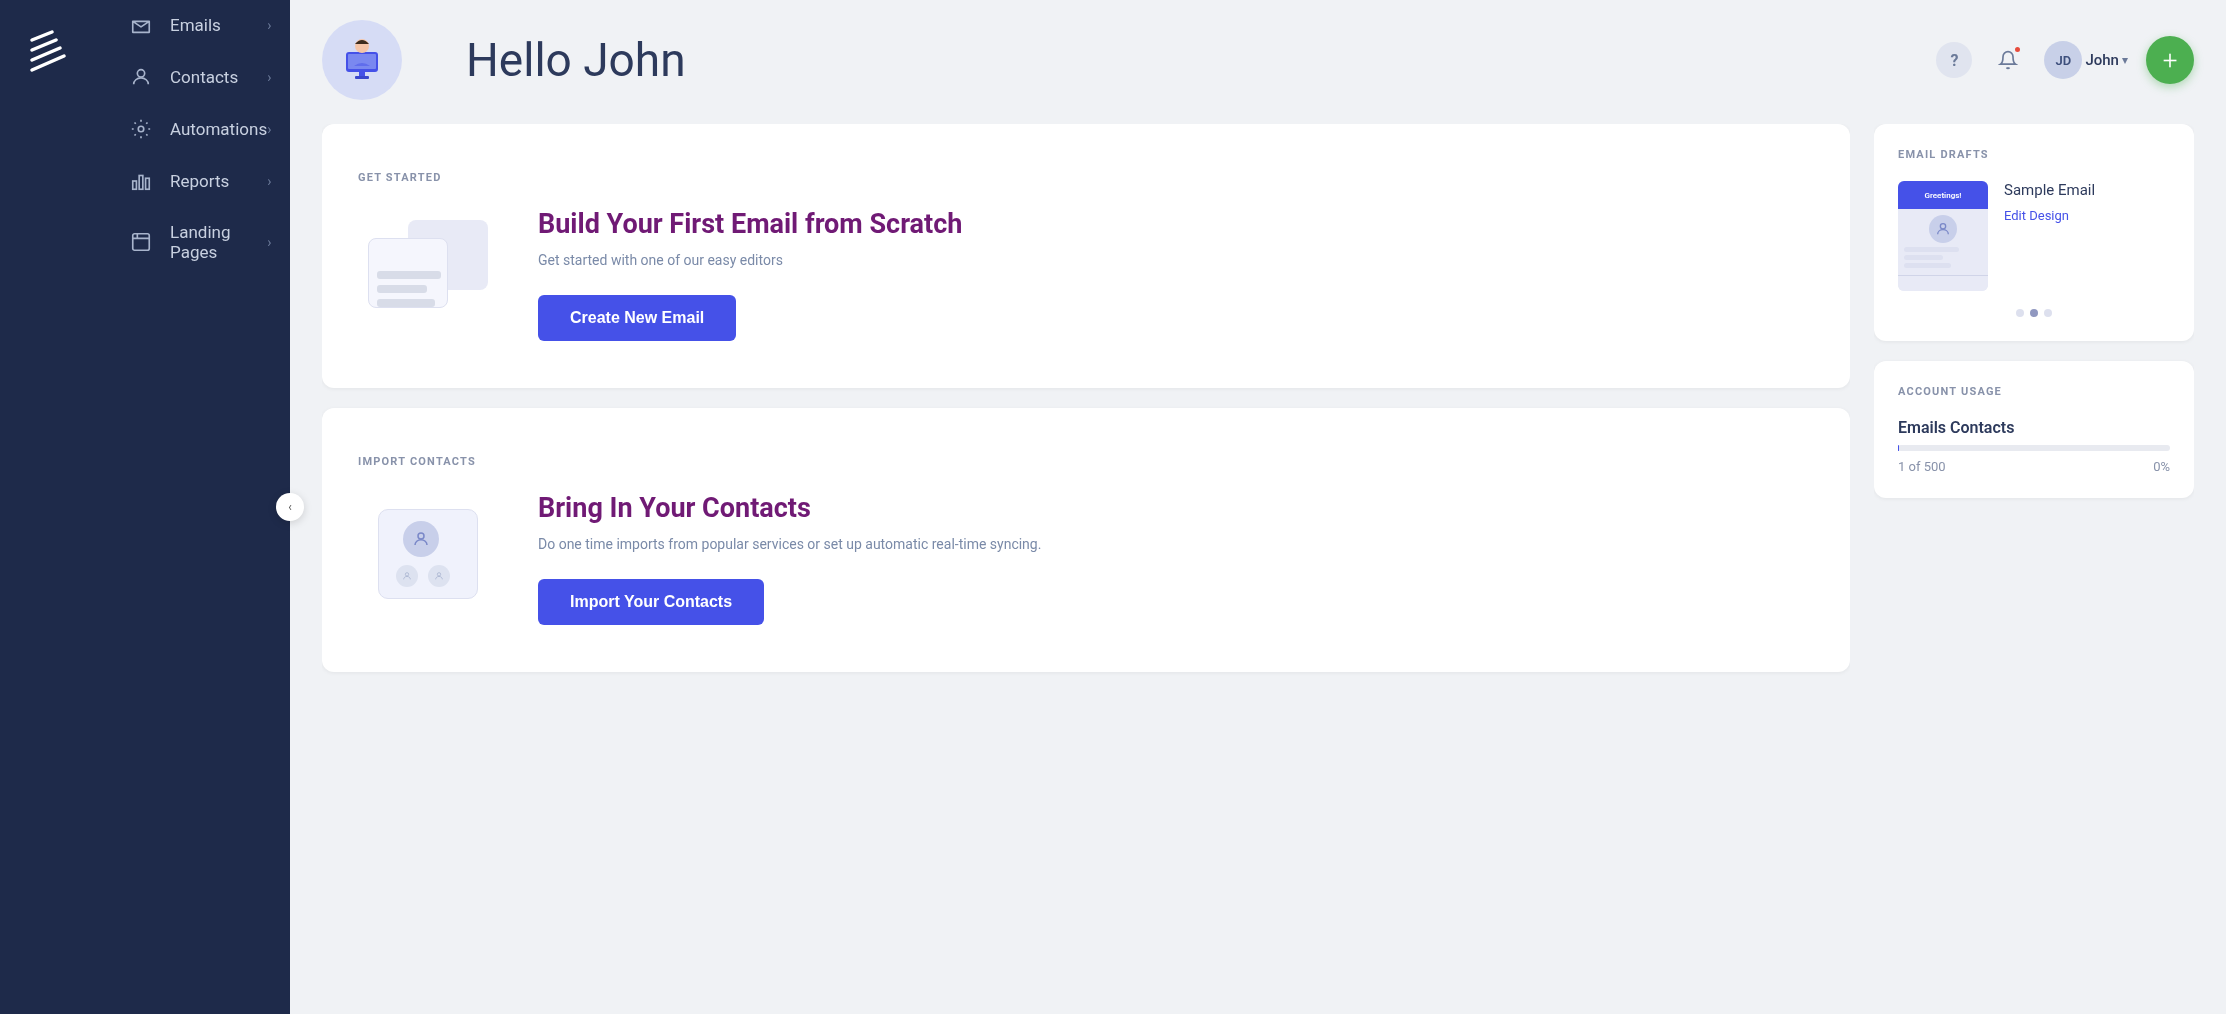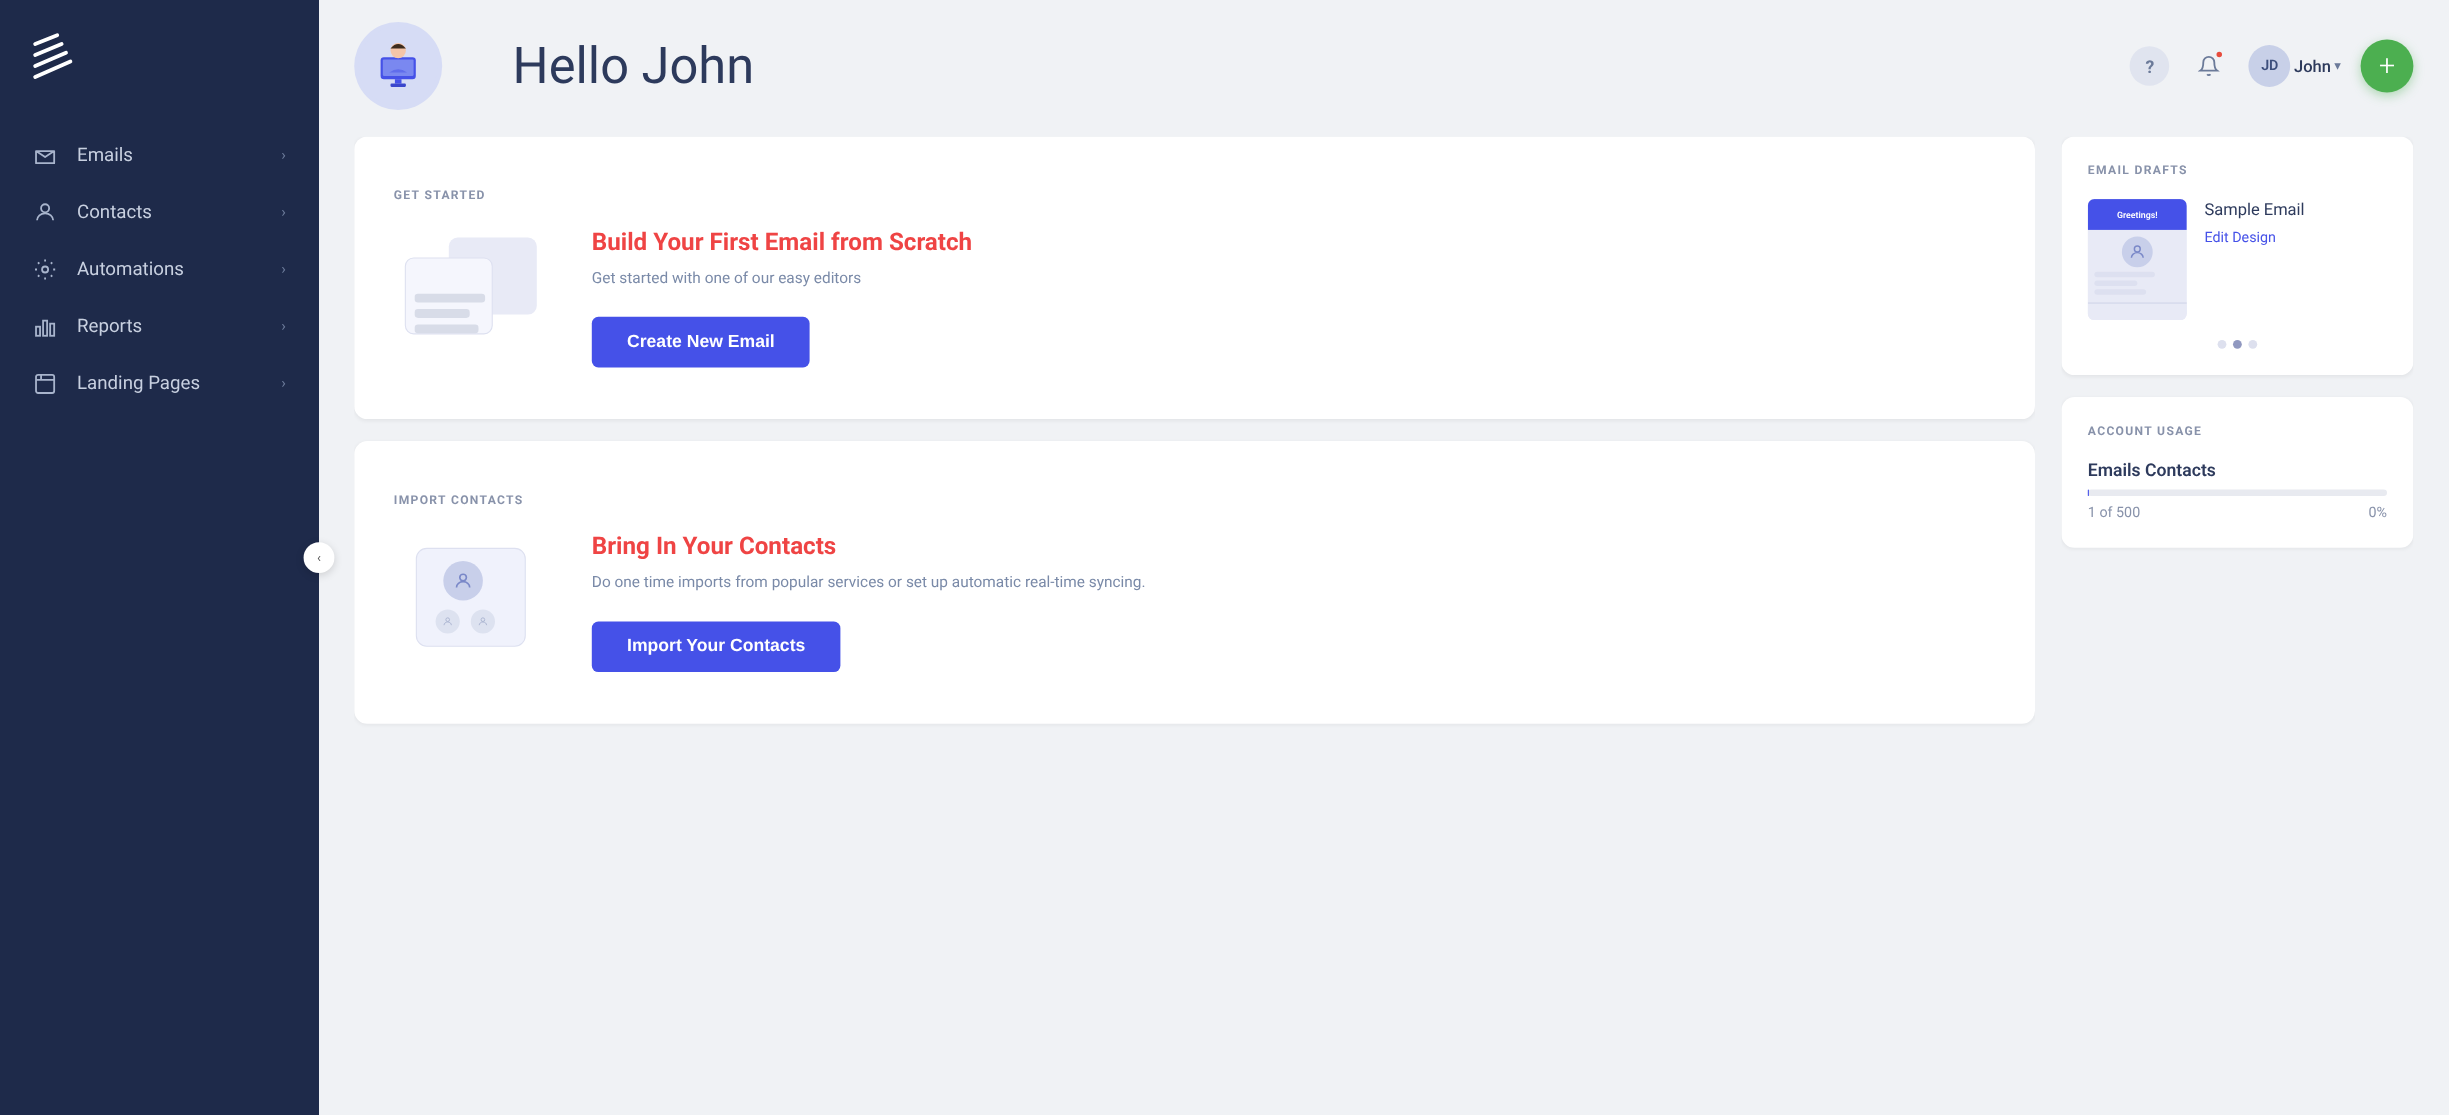--- a/index.html
+++ b/index.html
@@ -4,21 +4,21 @@
   <style>
     * { box-sizing: border-box; margin: 0; padding: 0; }
     body { font-family: -apple-system, BlinkMacSystemFont, 'Segoe UI', Roboto, sans-serif; background: #f0f2f5; display: flex; height: 100vh; overflow: hidden; }
 
     
     #sidebar {
       width: 290px;
       min-width: 290px;
       background: #1e2a4a;
       display: flex;
-      flex-direction: column;
+      flex-direction: row;
       padding: 0;
       position: relative;
     }
     .sidebar-logo {
       padding: 28px 24px 32px 24px;
     }
     .logo-icon {
       width: 52px;
       height: 52px;
     }
@@ -240,23 +240,23 @@
       min-width: 140px;
       height: 120px;
       display: flex;
       align-items: center;
       justify-content: center;
     }
     .card-text {
       flex: 1;
     }
     .card-title {
-      font-size: 22px;
+      font-size: 27px;
       font-weight: 700;
-      color: #ef4444;
+      color: #701a75;
       margin-bottom: 10px;
     }
     .card-desc {
       font-size: 14px;
       color: #7a8aa8;
       margin-bottom: 24px;
       line-height: 1.5;
     }
     .card-btn {
       background: #4551e8;

